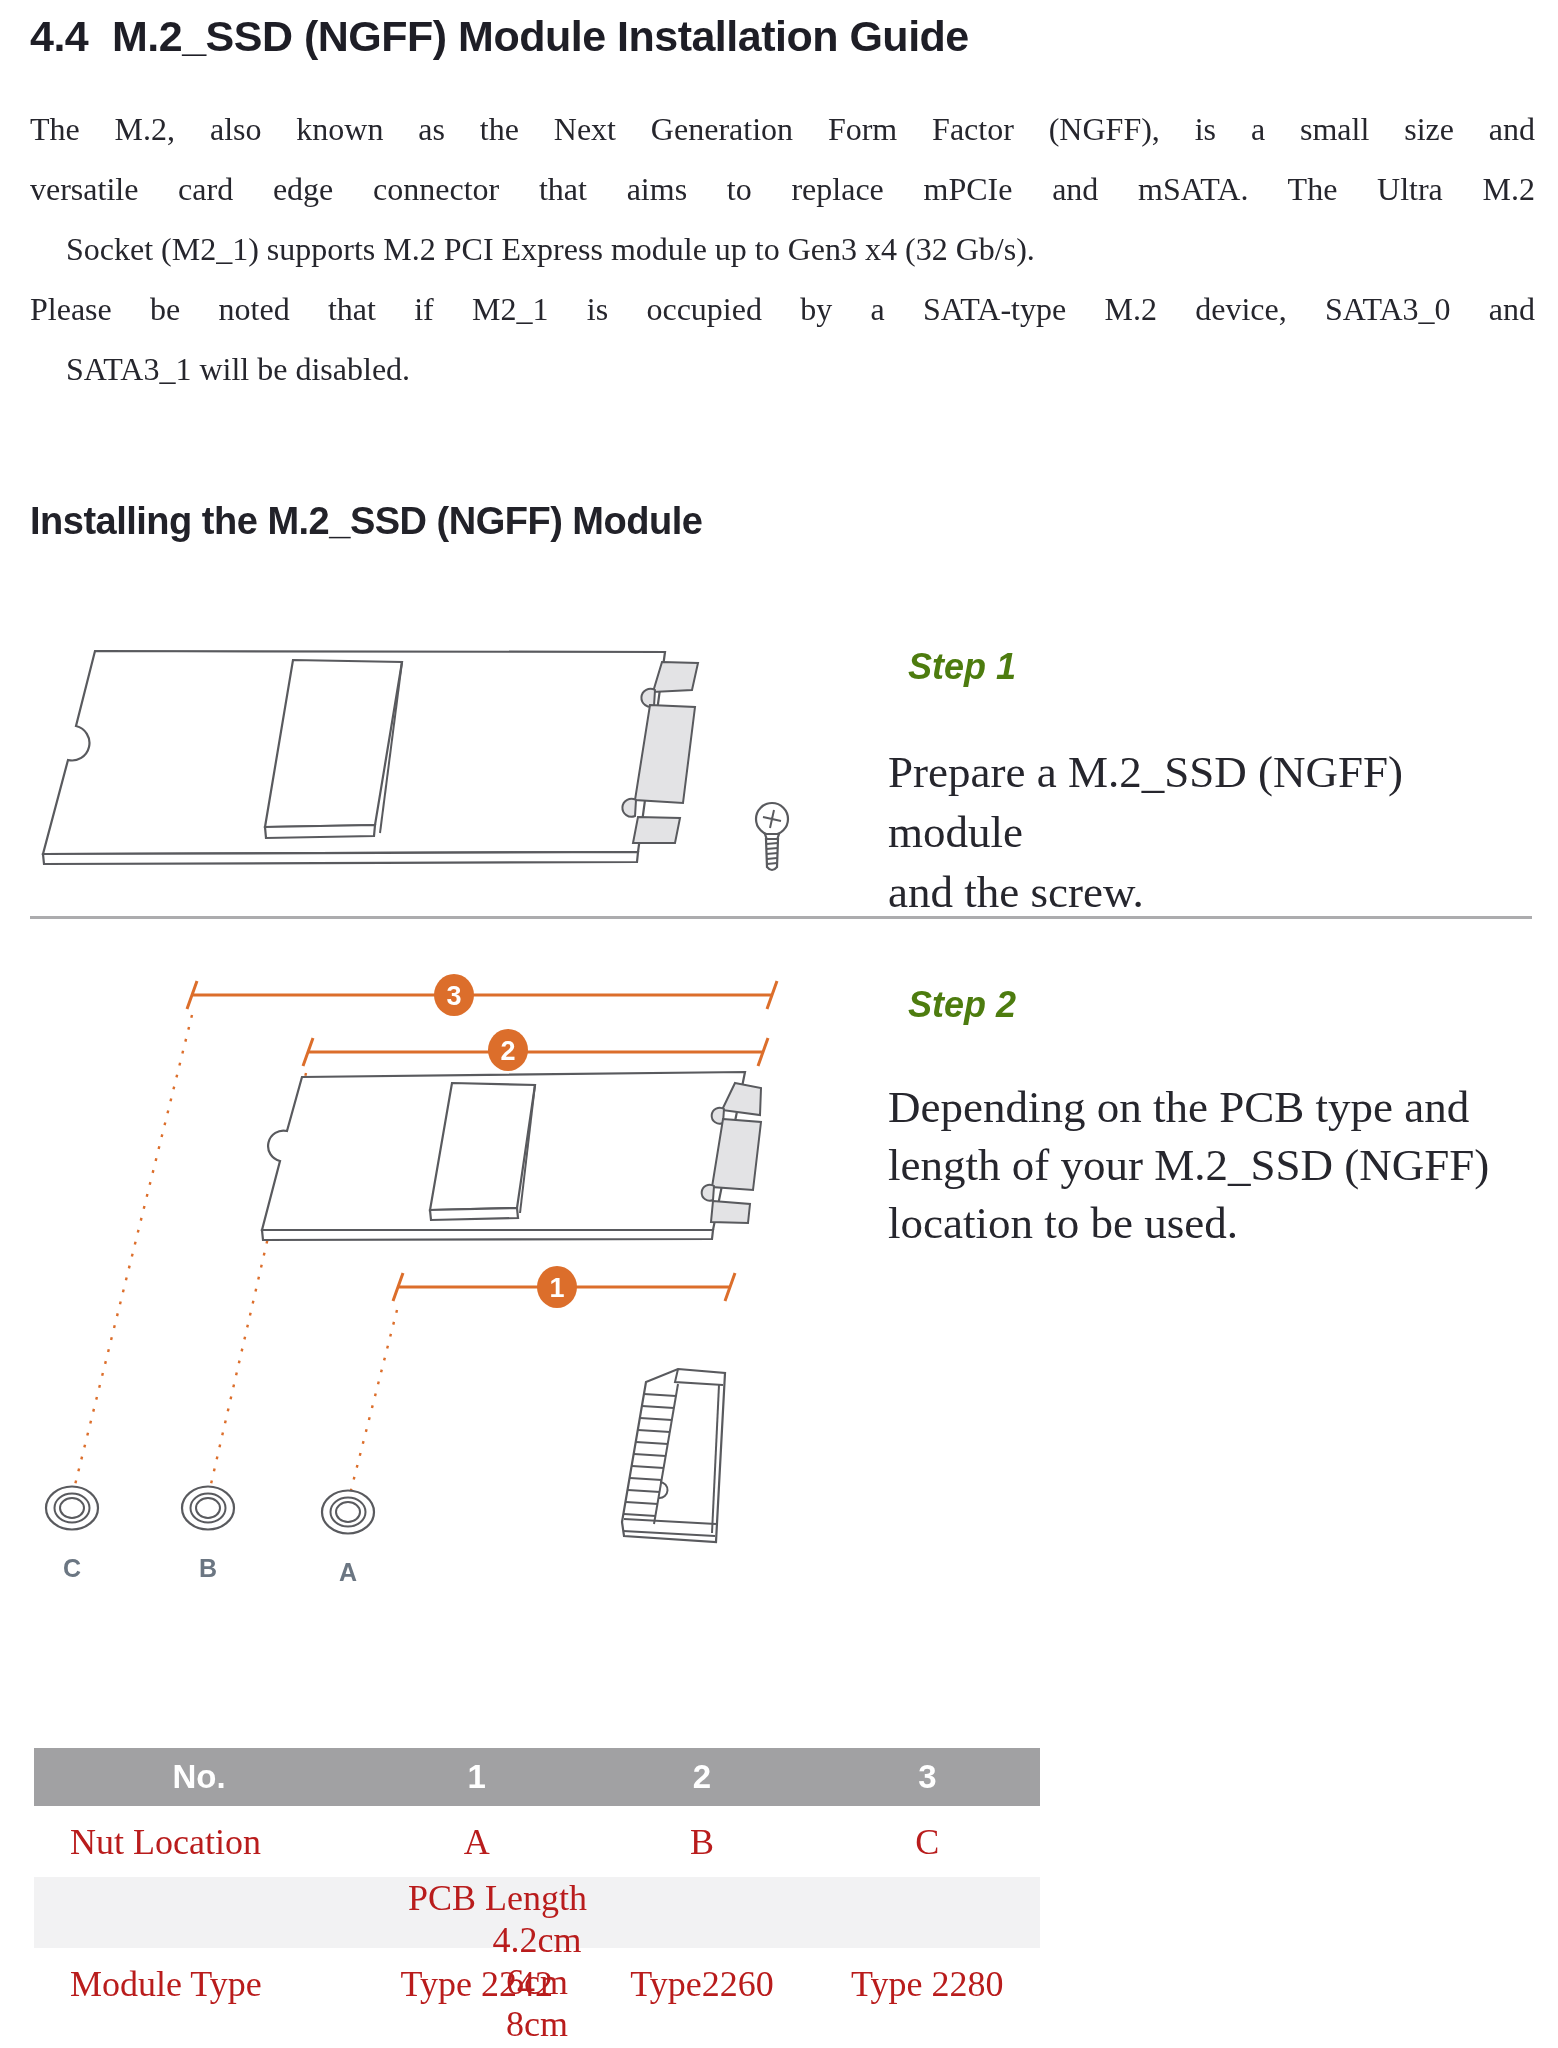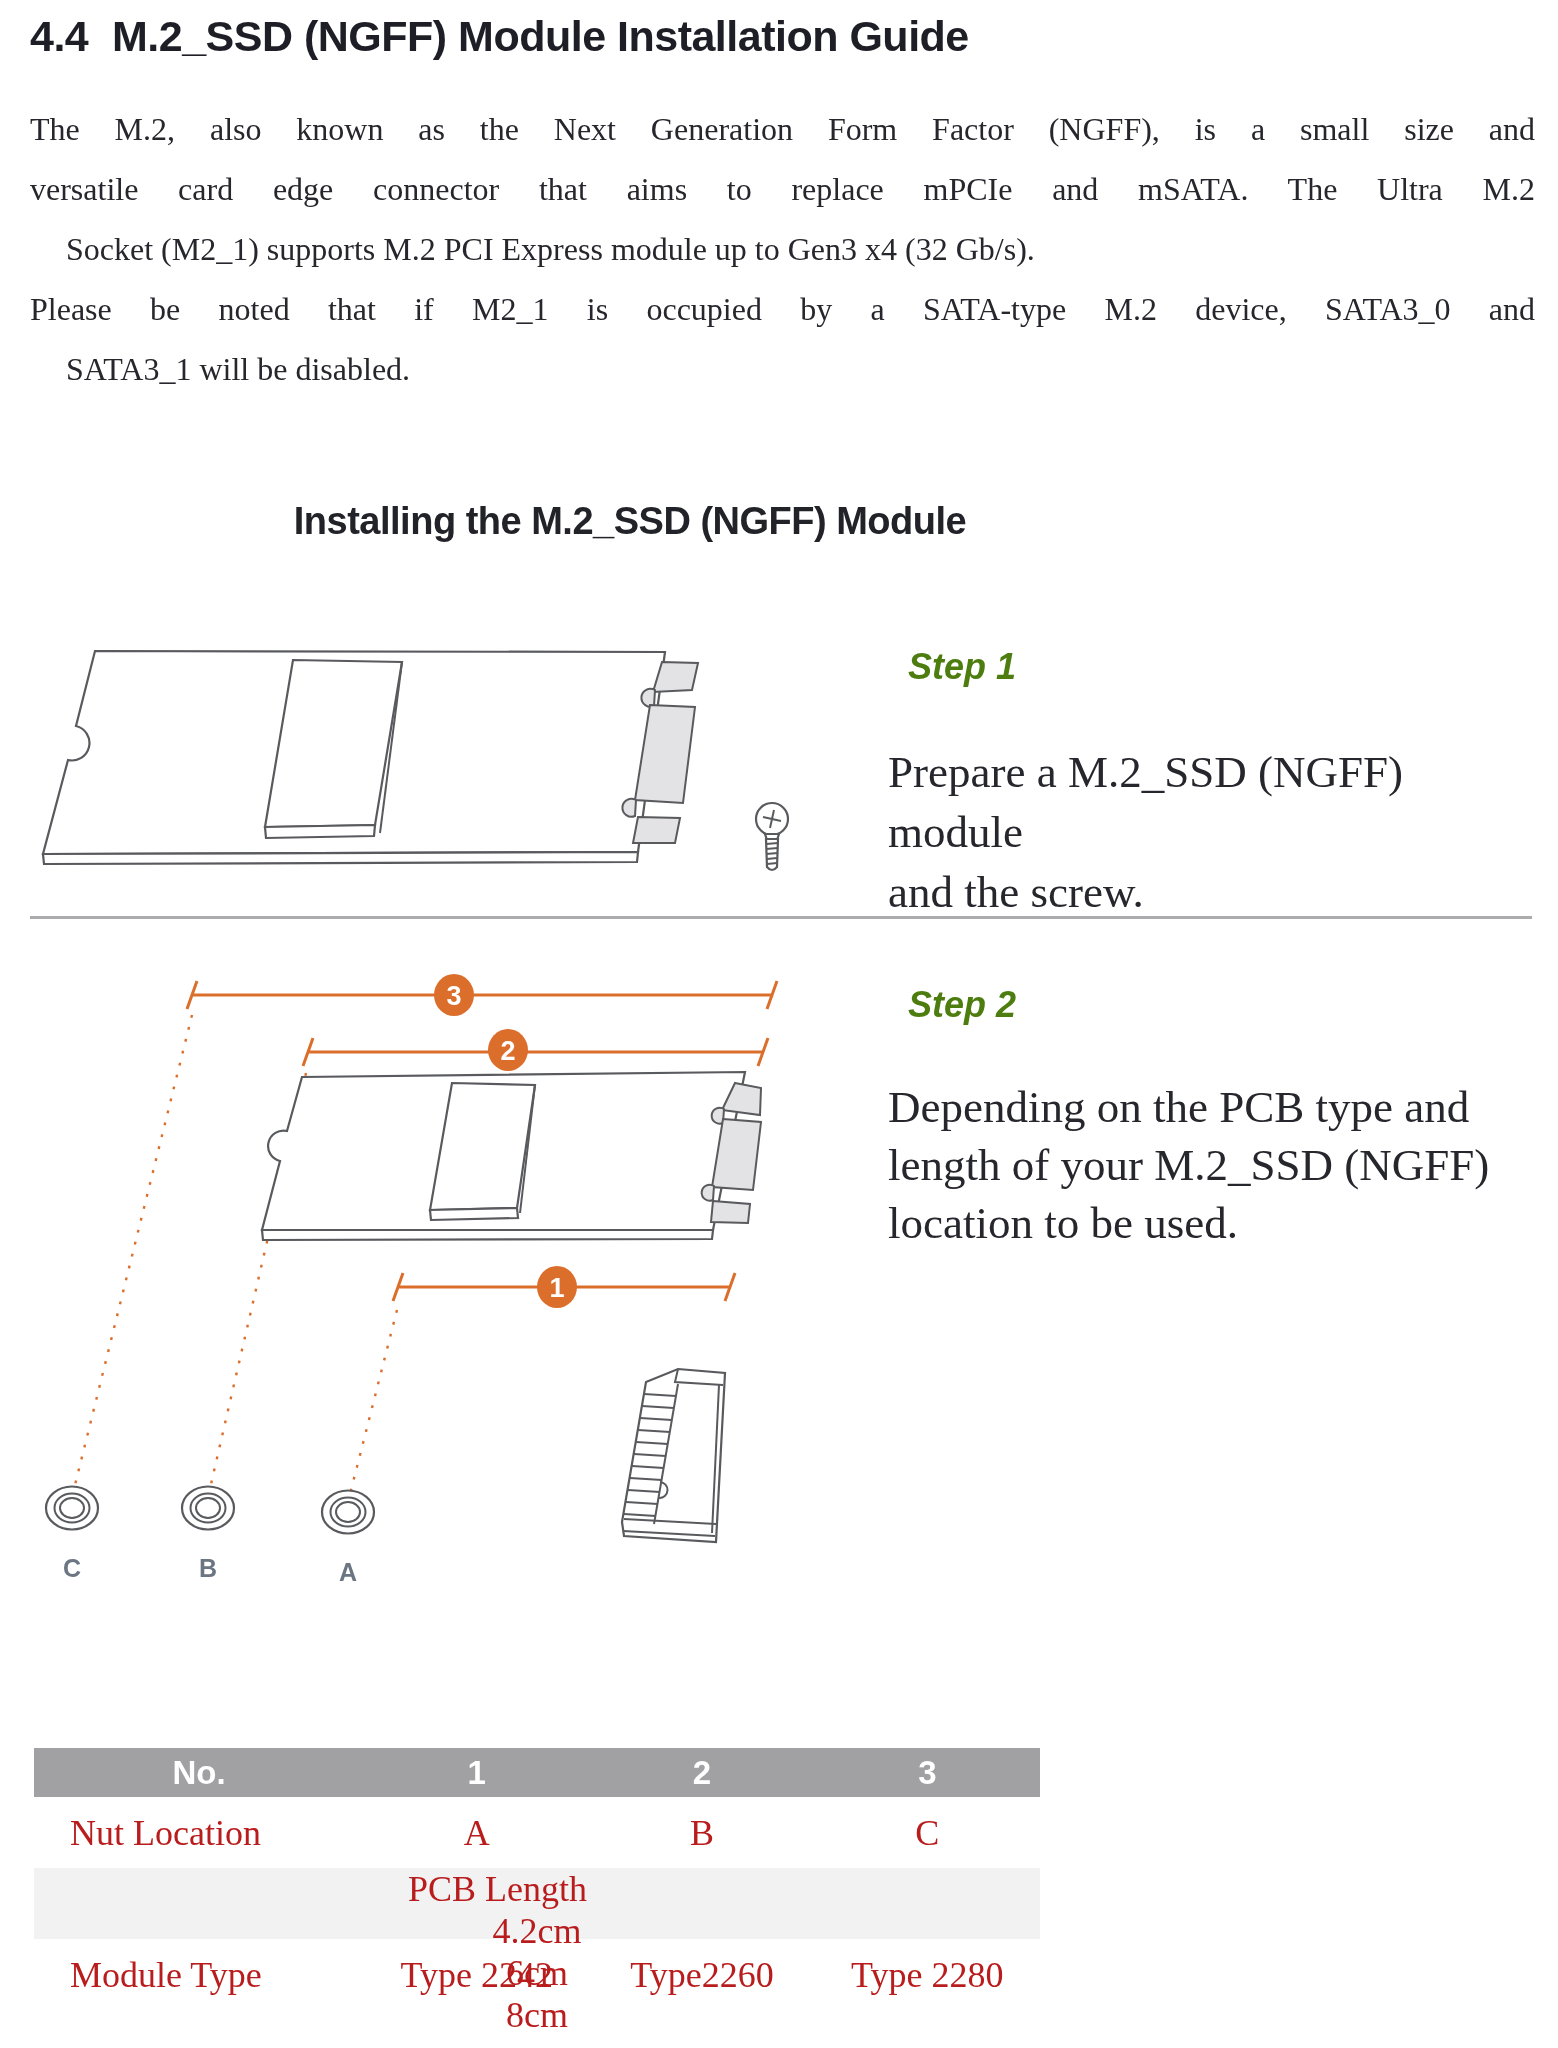--- a/index.html
+++ b/index.html
@@ -7,21 +7,21 @@
         font-family:"Liberation Serif",serif;color:#26262d;}
 
   
   .title-row{position:absolute;left:30px;top:12px;width:1500px;
              font-family:"Liberation Sans",sans-serif;font-weight:bold;font-size:43px;
              letter-spacing:-0.5px;color:#1e1e26;}
   .title-num{position:absolute;left:0;top:0;}
   .title-main{position:absolute;left:82px;top:0;}
   .sec-heading{position:absolute;left:30px;top:500px;width:1200px;
              font-family:"Liberation Sans",sans-serif;font-weight:bold;font-size:38px;
-             letter-spacing:-0.5px;color:#222229;text-align:center;}
+             letter-spacing:-0.5px;color:#222229;}
 
   
   .intro{position:absolute;left:30px;top:99px;width:1505px;font-size:32px;line-height:60px;}
   .jline{text-align:justify;text-align-last:justify;}
   .jlast{text-align:left;margin-left:36px;}
 
   
   .step-label{position:absolute;left:908px;font-family:"Liberation Sans",sans-serif;
               font-weight:bold;font-style:italic;font-size:36px;color:#4d7c0f;}
   #step1-label{top:646px;}
@@ -44,21 +44,21 @@
   .dash{stroke:#dc6e2b;stroke-width:2.4;fill:none;stroke-dasharray:2.8 9.5;}
   .oval{fill:#dc6e2b;}
   .ovaltxt{font-family:"Liberation Sans",sans-serif;font-weight:bold;font-size:27px;
            fill:#ffffff;text-anchor:middle;}
   .nutlbl{font-family:"Liberation Sans",sans-serif;font-weight:bold;font-size:25px;
           fill:#6b7682;text-anchor:middle;}
 
   
   .spec-table{position:absolute;left:34px;top:1748px;width:1006px;}
   .t-row{display:flex;align-items:center;}
-  .t-head{height:49px;background:#a1a1a3;font-family:"Liberation Sans",sans-serif;
+  .t-head{height:58px;background:#a1a1a3;font-family:"Liberation Sans",sans-serif;
           font-weight:bold;font-size:33px;color:#ffffff;}
   .t-body{height:71px;font-size:36px;color:#b91c1c;background:#ffffff;}
   .t-alt{background:#f2f2f3;flex-direction:column;}
   .c-label{width:330px;box-sizing:border-box;}
   .t-head .c-label{text-align:center;}
   .t-body .c-label{padding-left:36px;text-align:left;}
   .c-val{flex:1;text-align:center;}
 </style>
 </head>
 <body>

